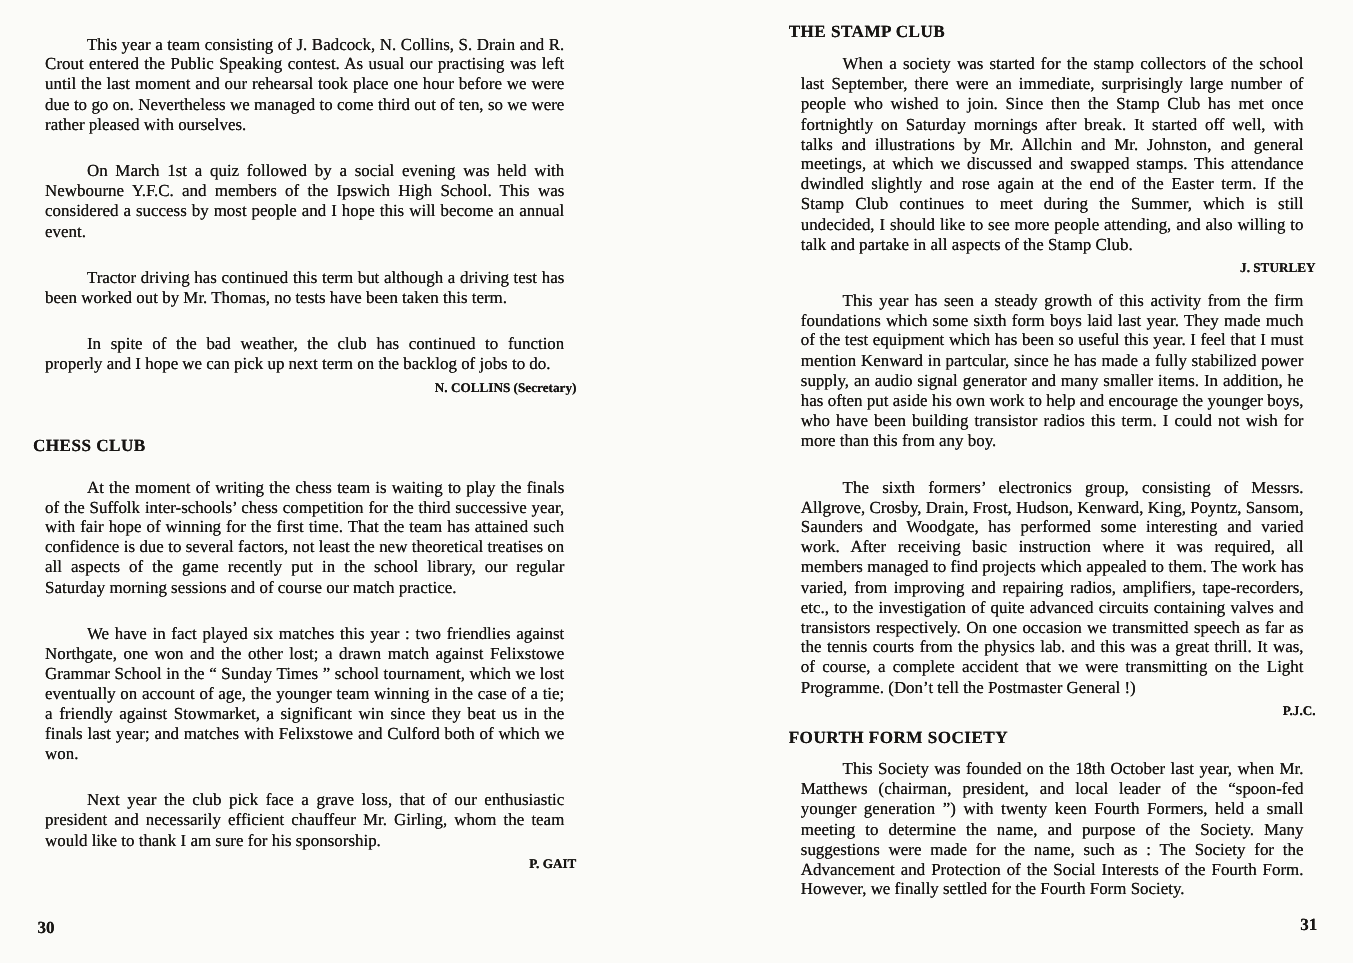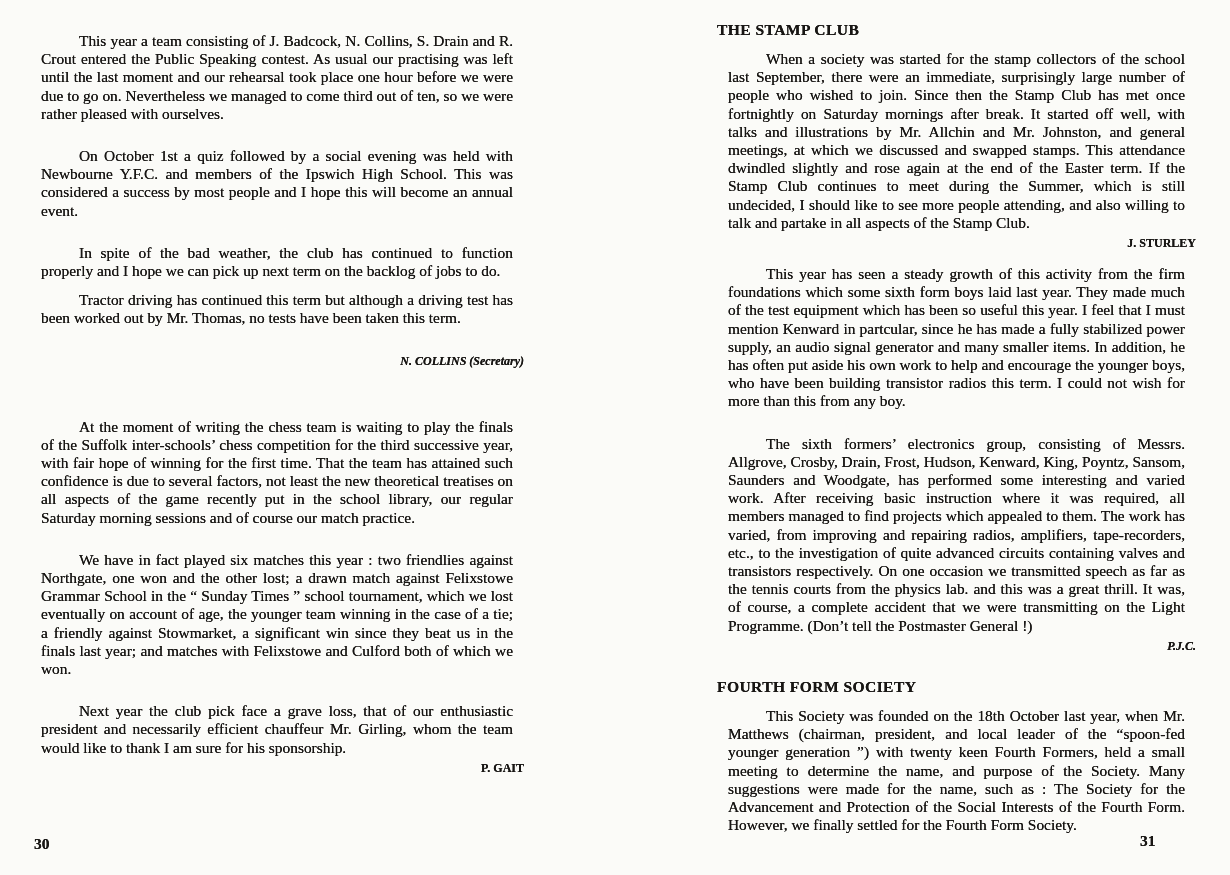--- a/index.html
+++ b/index.html
@@ -51,42 +51,43 @@
     line-height: 18px;
     text-shadow: 0 0 0.2px currentColor;
   }
   .page-number {
     position: absolute;
     font-size: 15.5px;
     font-weight: 700;
     text-shadow: 0 0 0.2px currentColor;
   }
   .page-number-left  { left: 34px;  top: 835px; }
-  .page-number-right { left: 1140px; top: 832px; }
+  .page-number-right { left: 1182px; top: 832px; }
 
   
   .mb24 { margin-bottom: 24px; }
   .mb20 { margin-bottom: 20px; }
-  .mb15 { margin-bottom: 23px; font-style: italic; }
+  .mb15 { margin-bottom: 7px; }
   .mb13 { margin-bottom: 13px; }
   .mb10 { }
   .mb9  { margin-bottom: 9px; }
-  .mb36 { margin-bottom: 48px; font-style: italic; }
+  .mb36 { margin-bottom: 36px; }
   .mb2  { margin-bottom: 2px; }
 </style>
 </head>
 <body>
 
 <div class="page page-left">
   <p class="para mb24">This year a team consisting of J. Badcock, N. Collins, S. Drain and R. Crout entered the Public Speaking contest.  As usual our practising was left until the last moment and our rehearsal took place one hour before we were due to go on.  Nevertheless we managed to come third out of ten, so we were rather pleased with ourselves.</p>
-  <p class="para mb24">On October 1st a quiz followed by a social evening was held with Newbourne Y.F.C. and members of the Ipswich High School. This was considered a success by most people and I hope this will become an annual event.</p>
+  <p class="para mb24">On March 1st a quiz followed by a social evening was held with Newbourne Y.F.C. and members of the Ipswich High School. This was considered a success by most people and I hope this will become an annual event.</p>
+  <p class="para mb24">Tractor driving has continued this term but although a driving test has been worked out by Mr. Thomas, no tests have been taken this term.</p>
   <p class="para mb2">In spite of the bad weather, the club has continued to function properly and I hope we can pick up next term on the backlog of jobs to do.</p>
-  <p class="para mb24">Tractor driving has continued this term but although a driving test has been worked out by Mr. Thomas, no tests have been taken this term.</p>
   <p class="signature mb36">N. COLLINS (Secretary)</p>
 
+  <h2 class="heading mb20">CHESS CLUB</h2>
   <p class="para mb24">At the moment of writing the chess team is waiting to play the finals of the Suffolk inter-schools’ chess competition for the third successive year, with fair hope of winning for the first time.  That the team has attained such confidence is due to several factors, not least the new theoretical treatises on all aspects of the game recently put in the school library, our regular Saturday morning sessions and of course our match practice.</p>
   <p class="para mb24">We have in fact played six matches this year : two friendlies against Northgate, one won and the other lost; a drawn match against Felixstowe Grammar School in the “ Sunday Times ” school tournament, which we lost eventually on account of age, the younger team winning in the case of a tie; a friendly against Stowmarket, a significant win since they beat us in the finals last year; and matches with Felixstowe and Culford both of which we won.</p>
   <p class="para mb2">Next year the club pick face a grave loss, that of our enthusiastic president and necessarily efficient chauffeur Mr. Girling, whom the team would like to thank I am sure for his sponsorship.</p>
   <p class="signature">P. GAIT</p>
 </div>
 
 <div class="page page-right">
   <h2 class="heading mb10">THE STAMP CLUB</h2>
   <p class="para mb2">When a society was started for the stamp collectors of the school last September, there were an immediate, surprisingly large number of people who wished to join.  Since then the Stamp Club has met once fortnightly on Saturday mornings after break.  It started off well, with talks and illustrations by Mr. Allchin and Mr. Johnston, and general meetings, at which we discussed and swapped stamps.  This attendance dwindled slightly and rose again at the end of the Easter term.  If the Stamp Club continues to meet during the Summer, which is still undecided, I should like to see more people attending, and also willing to talk and partake in all aspects of the Stamp Club.</p>
   <p class="signature mb13">J. STURLEY</p>

